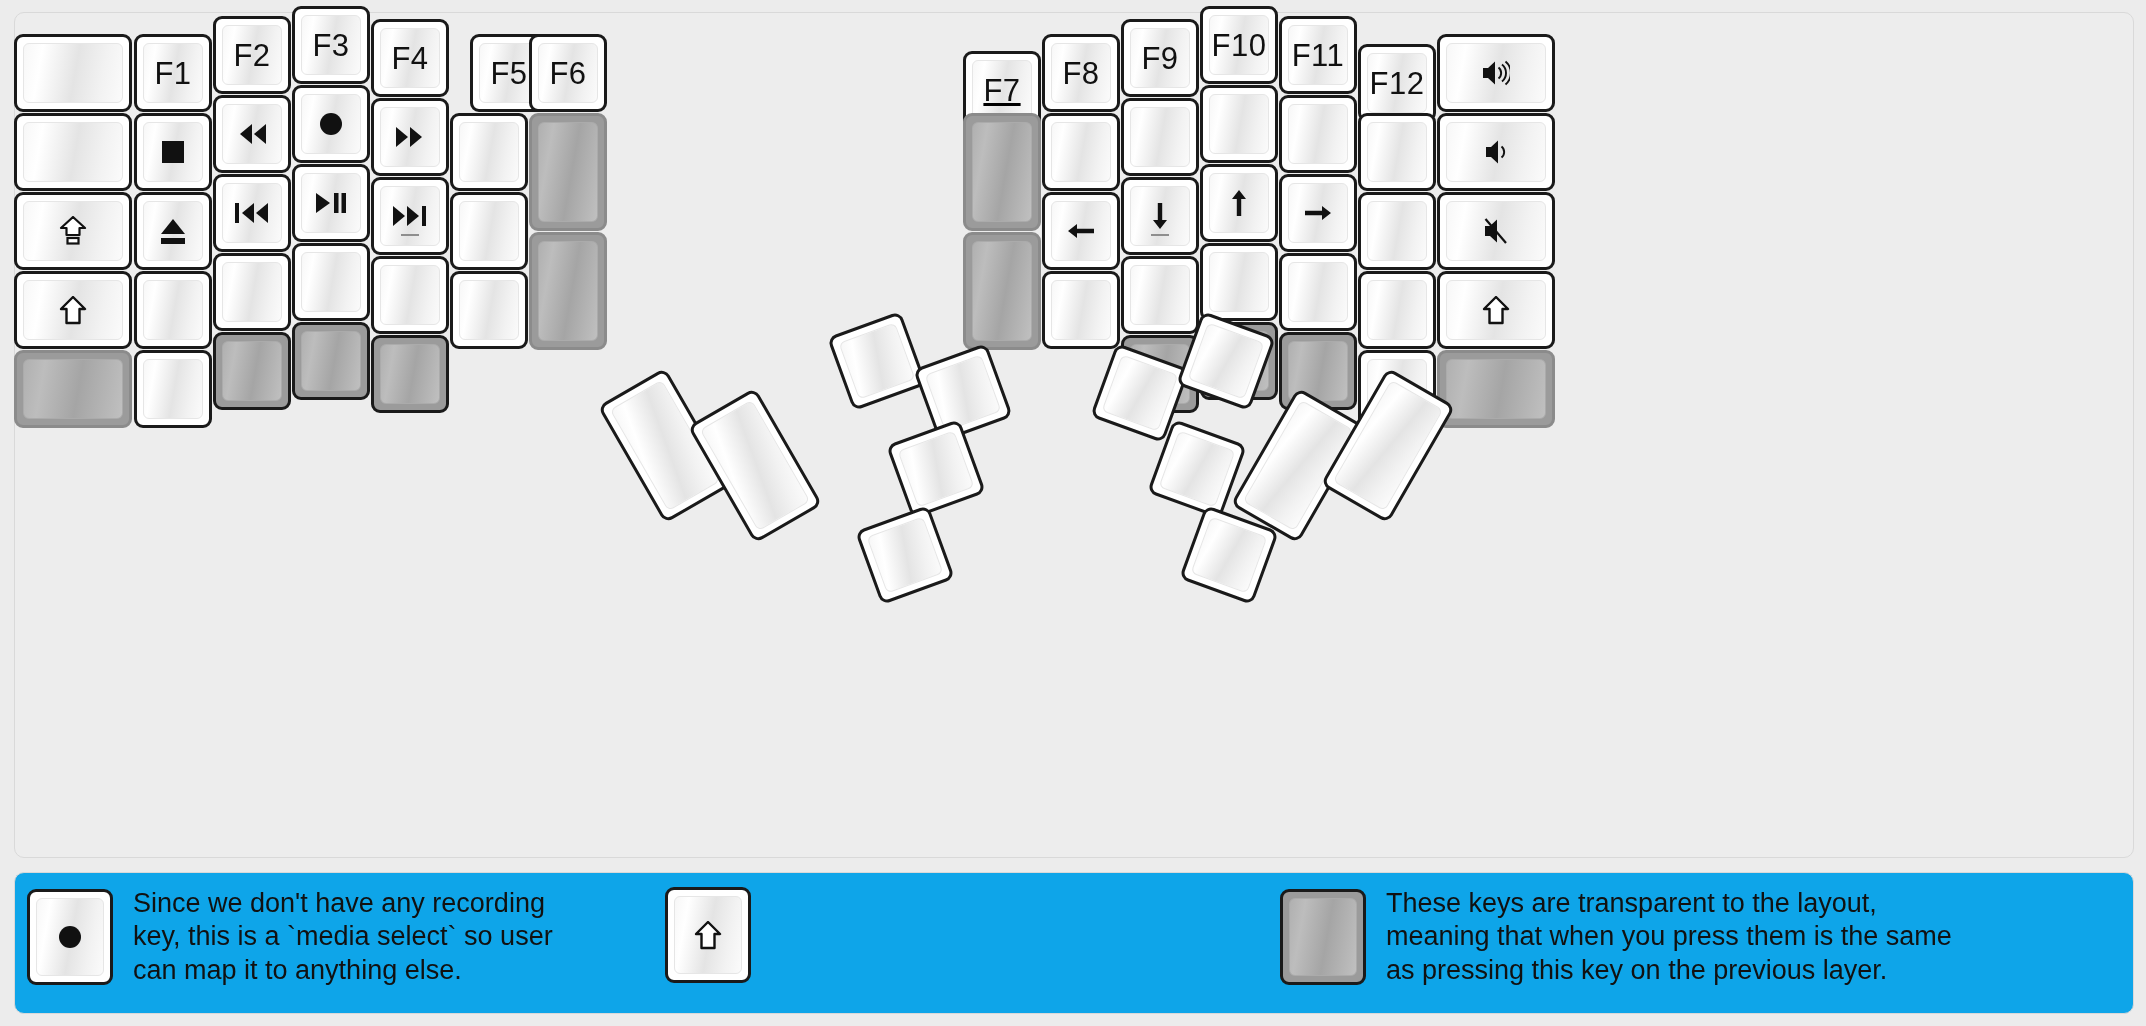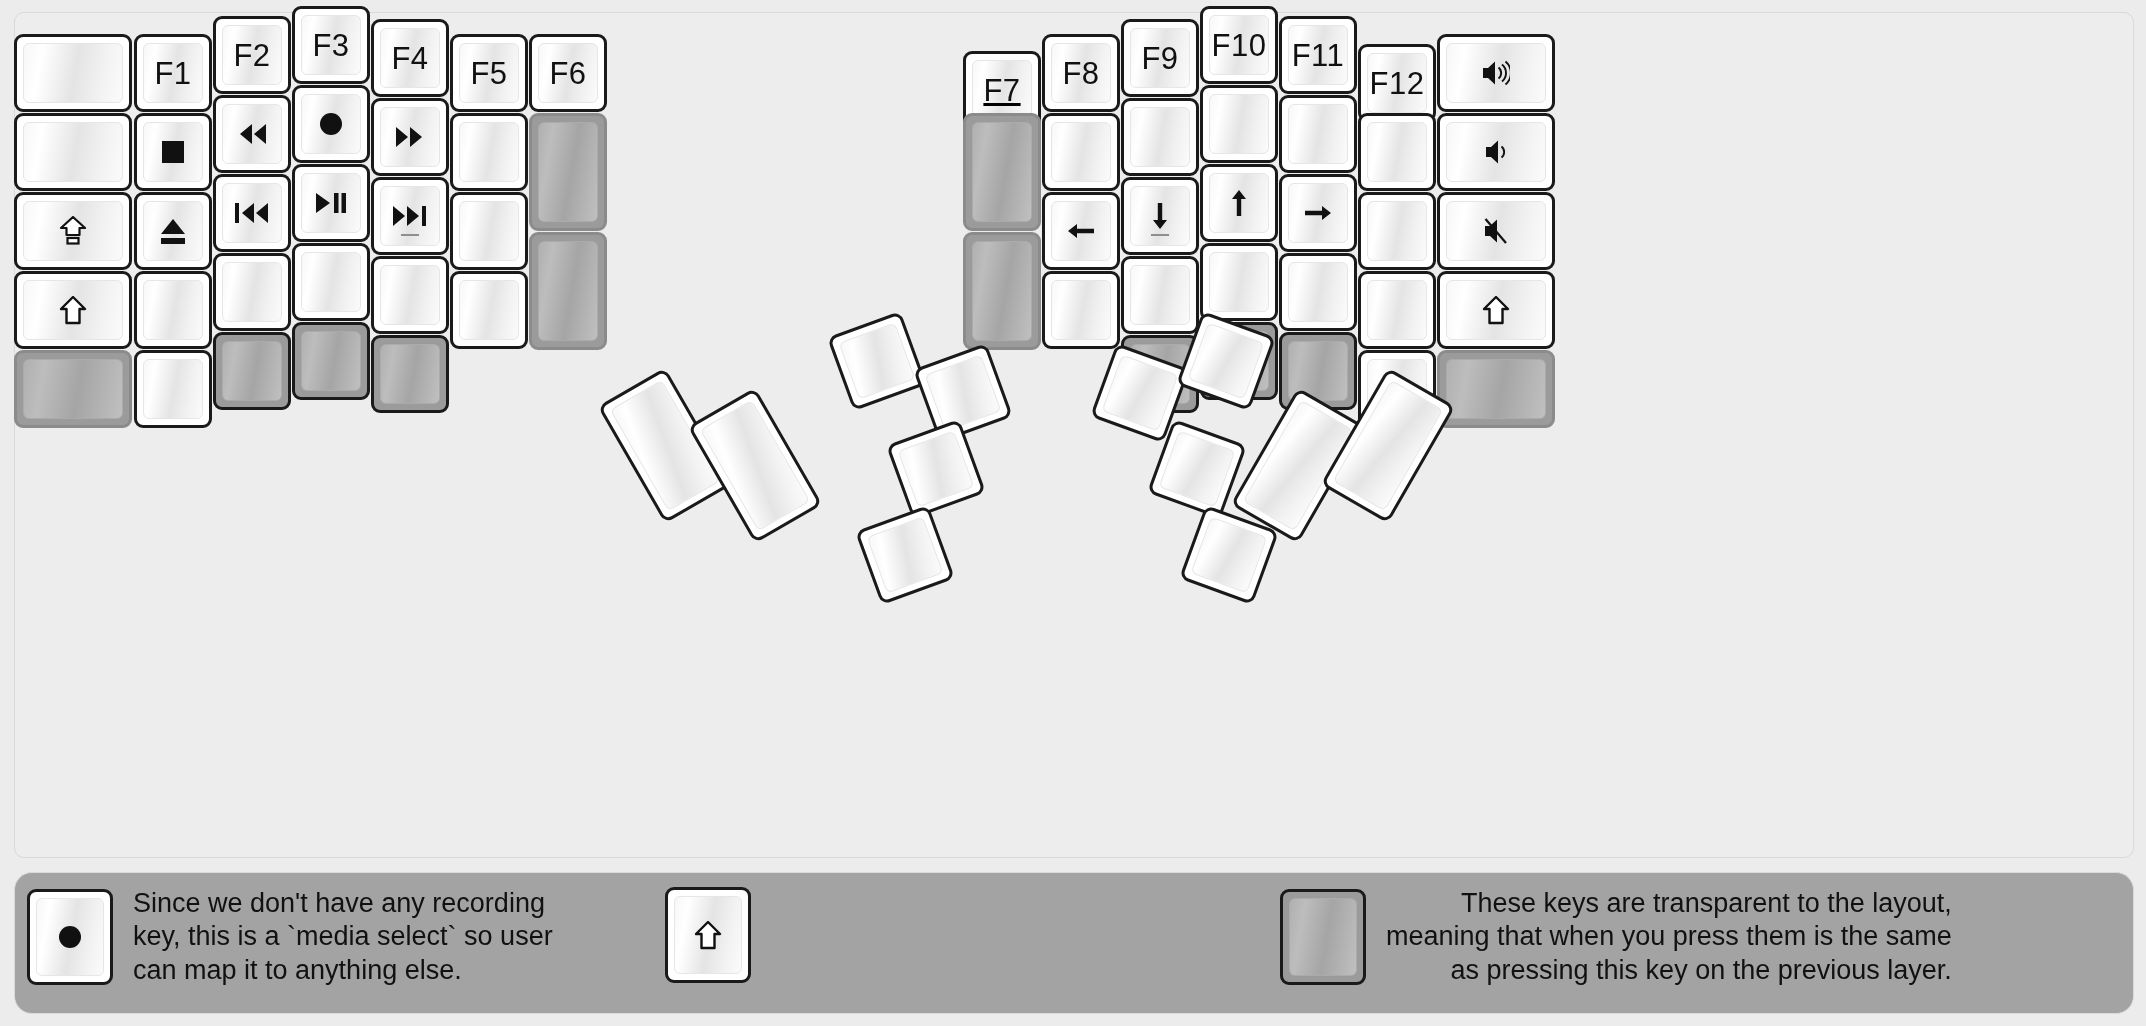--- a/index.html
+++ b/index.html
@@ -22,23 +22,23 @@
     left: 14px; top: 12px;
     width: 2120px; height: 846px;
     background: #ededed;
     border: 1px solid #d9d9d9;
     border-radius: 10px;
   }
   #legend-panel {
     position: absolute;
     left: 14px; top: 872px;
     width: 2120px; height: 142px;
-    background: #a3a3a3;
+    background: #0ea5e9;
     border: 1px solid #d9d9d9;
-    border-radius: 18px;
+    border-radius: 10px;
   }
 
   
   .key {
     position: absolute;
     background: #ffffff;
     border: 3px solid #1a1a1a;
     border-radius: 9px;
     padding: 6px;
   }
@@ -310,21 +310,21 @@
       <div class="key" style="left: 371px; top: 256px; width: 78px; height: 78px;">
         <div class="cap">
           <span class="glyph"></span>
         </div>
       </div>
       <div class="key trans" style="left: 371px; top: 335px; width: 78px; height: 78px;">
         <div class="cap">
           <span class="glyph"></span>
         </div>
       </div>
-      <div class="key" style="left: 450px; top: 34px; width: 78px; height: 78px;">
+      <div class="key" style="left: 470px; top: 34px; width: 78px; height: 78px;">
         <div class="cap">
           <span class="glyph fkey">F5</span>
         </div>
       </div>
       <div class="key" style="left: 450px; top: 113px; width: 78px; height: 78px;">
         <div class="cap">
           <span class="glyph"></span>
         </div>
       </div>
       <div class="key" style="left: 450px; top: 192px; width: 78px; height: 78px;">
@@ -638,21 +638,21 @@
           <div class="legend-key">
             <div class="cap">
               <span class="glyph">
                 <svg width="28" height="29" viewBox="0 0 28 29" fill="#111">
                   <path d="M14 1 L26 13 L20.5 13 L20.5 27 L7.5 27 L7.5 13 L2 13 Z" fill="#fff" stroke="#111" stroke-width="2.4" stroke-linejoin="round"></path>
                 </svg>
               </span>
             </div>
           </div>
         </div>
-        <div class="legend-item" style="left: 1265px; top: 14px; text-align: right;">
+        <div class="legend-item" style="left: 1265px; top: 14px;">
           <div class="legend-key trans">
             <div class="cap">
               <span class="glyph"></span>
             </div>
           </div>
           <div class="legend-text">These keys are transparent to the layout,
 meaning that when you press them is the same
 as pressing this key on the previous layer.</div>
         </div>
       </div>

